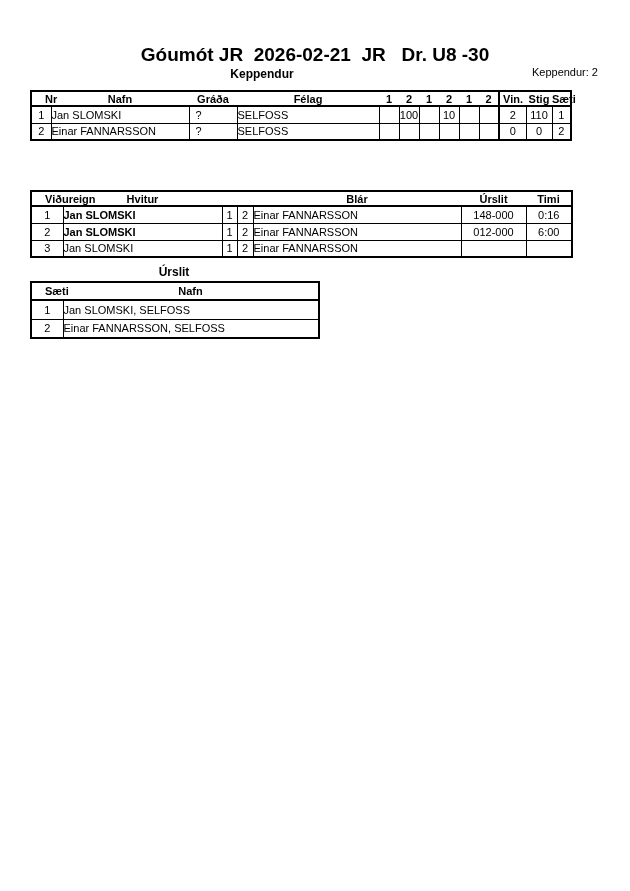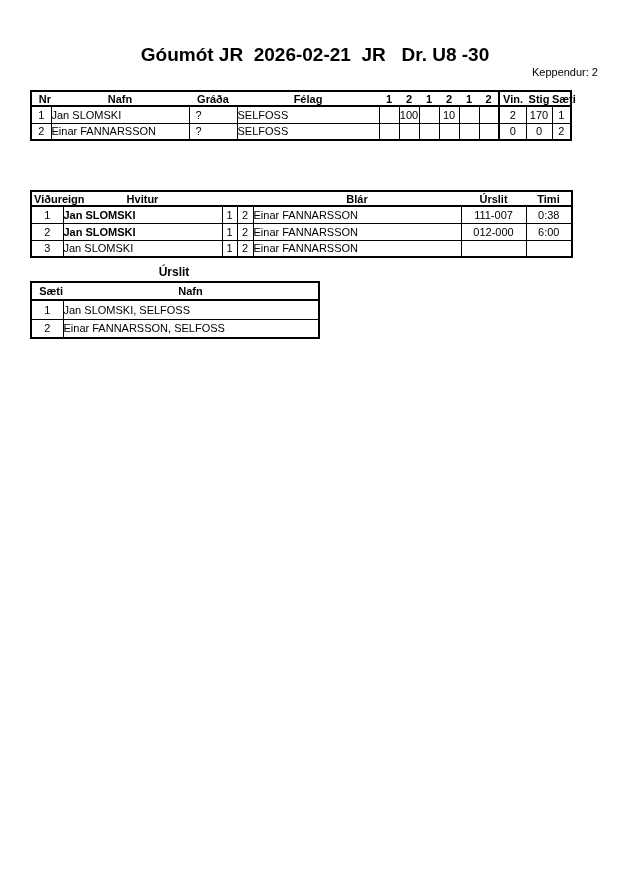--- a/index.html
+++ b/index.html
@@ -29,21 +29,21 @@
   td, th {
     border:1px solid #000; overflow:visible; white-space:nowrap;
     text-align:center; vertical-align:middle; font-size:11px; line-height:12px;
   }
   thead th {
     border-left:none; border-right:none; border-bottom:2px solid #000;
     font-weight:bold;
   }
   .left  { text-align:left; }
   .grada { text-align:left; padding-left:6px; }
-  .hleft { text-align:right; padding-left:2px;margin-left:40px; }
+  .hleft { text-align:left; padding-left:13px;margin-left:40px; }
   .bold  { font-weight:bold; }
   .group-start { border-left:2px solid #000 !important; }
 
   .t-keppendur   { top:90px;  left:30px; width:540px; }
   .t-keppendur   thead tr { height:15px; }
   .t-keppendur   tbody tr { height:17px; }
   .t-vidureignir { top:190px; left:30px; width:541px; }
   .t-vidureignir thead tr { height:15px; }
   .t-vidureignir tbody tr { height:17px; }
   .t-urslit      { top:281px; left:30px; width:288px; }
@@ -51,20 +51,21 @@
   .t-urslit      tbody tr { height:19px; }
 </style>
 </head>
 <body>
 
 <div class="page">
 
   <div class="title">Góumót JR  2026-02-21  JR   Dr. U8 -30</div>
   <div class="participants-note">Keppendur: 2</div>
 
+  <div class="caption cap-keppendur">Keppendur</div>
 
   <table class="t-keppendur">
     <colgroup>
       <col style="width:20px">
         <col style="width:138px">
         <col style="width:48px">
         <col style="width:142px">
       <col style="width:20px">
         <col style="width:20px">
         <col style="width:20px">
@@ -98,21 +99,21 @@
         <td class="left">Jan SLOMSKI</td>
         <td class="grada">?</td>
         <td class="left">SELFOSS</td>
         <td></td>
         <td>100</td>
         <td></td>
         <td>10</td>
         <td></td>
         <td></td>
         <td class="group-start">2</td>
-        <td>170</td>
+        <td>110</td>
         <td>1</td>
       </tr>
       <tr>
         <td>2</td>
         <td class="left">Einar FANNARSSON</td>
         <td class="grada">?</td>
         <td class="left">SELFOSS</td>
         <td></td>
         <td></td>
         <td></td>
@@ -148,22 +149,22 @@
         <th>Timi</th>
       </tr>
     </thead>
     <tbody>
       <tr>
         <td>1</td>
         <td class="left bold">Jan SLOMSKI</td>
         <td>1</td>
         <td>2</td>
         <td class="left">Einar FANNARSSON</td>
-        <td>111-007</td>
-        <td>0:38</td>
+        <td>148-000</td>
+        <td>0:16</td>
       </tr>
       <tr>
         <td>2</td>
         <td class="left bold">Jan SLOMSKI</td>
         <td>1</td>
         <td>2</td>
         <td class="left">Einar FANNARSSON</td>
         <td>012-000</td>
         <td>6:00</td>
       </tr>

